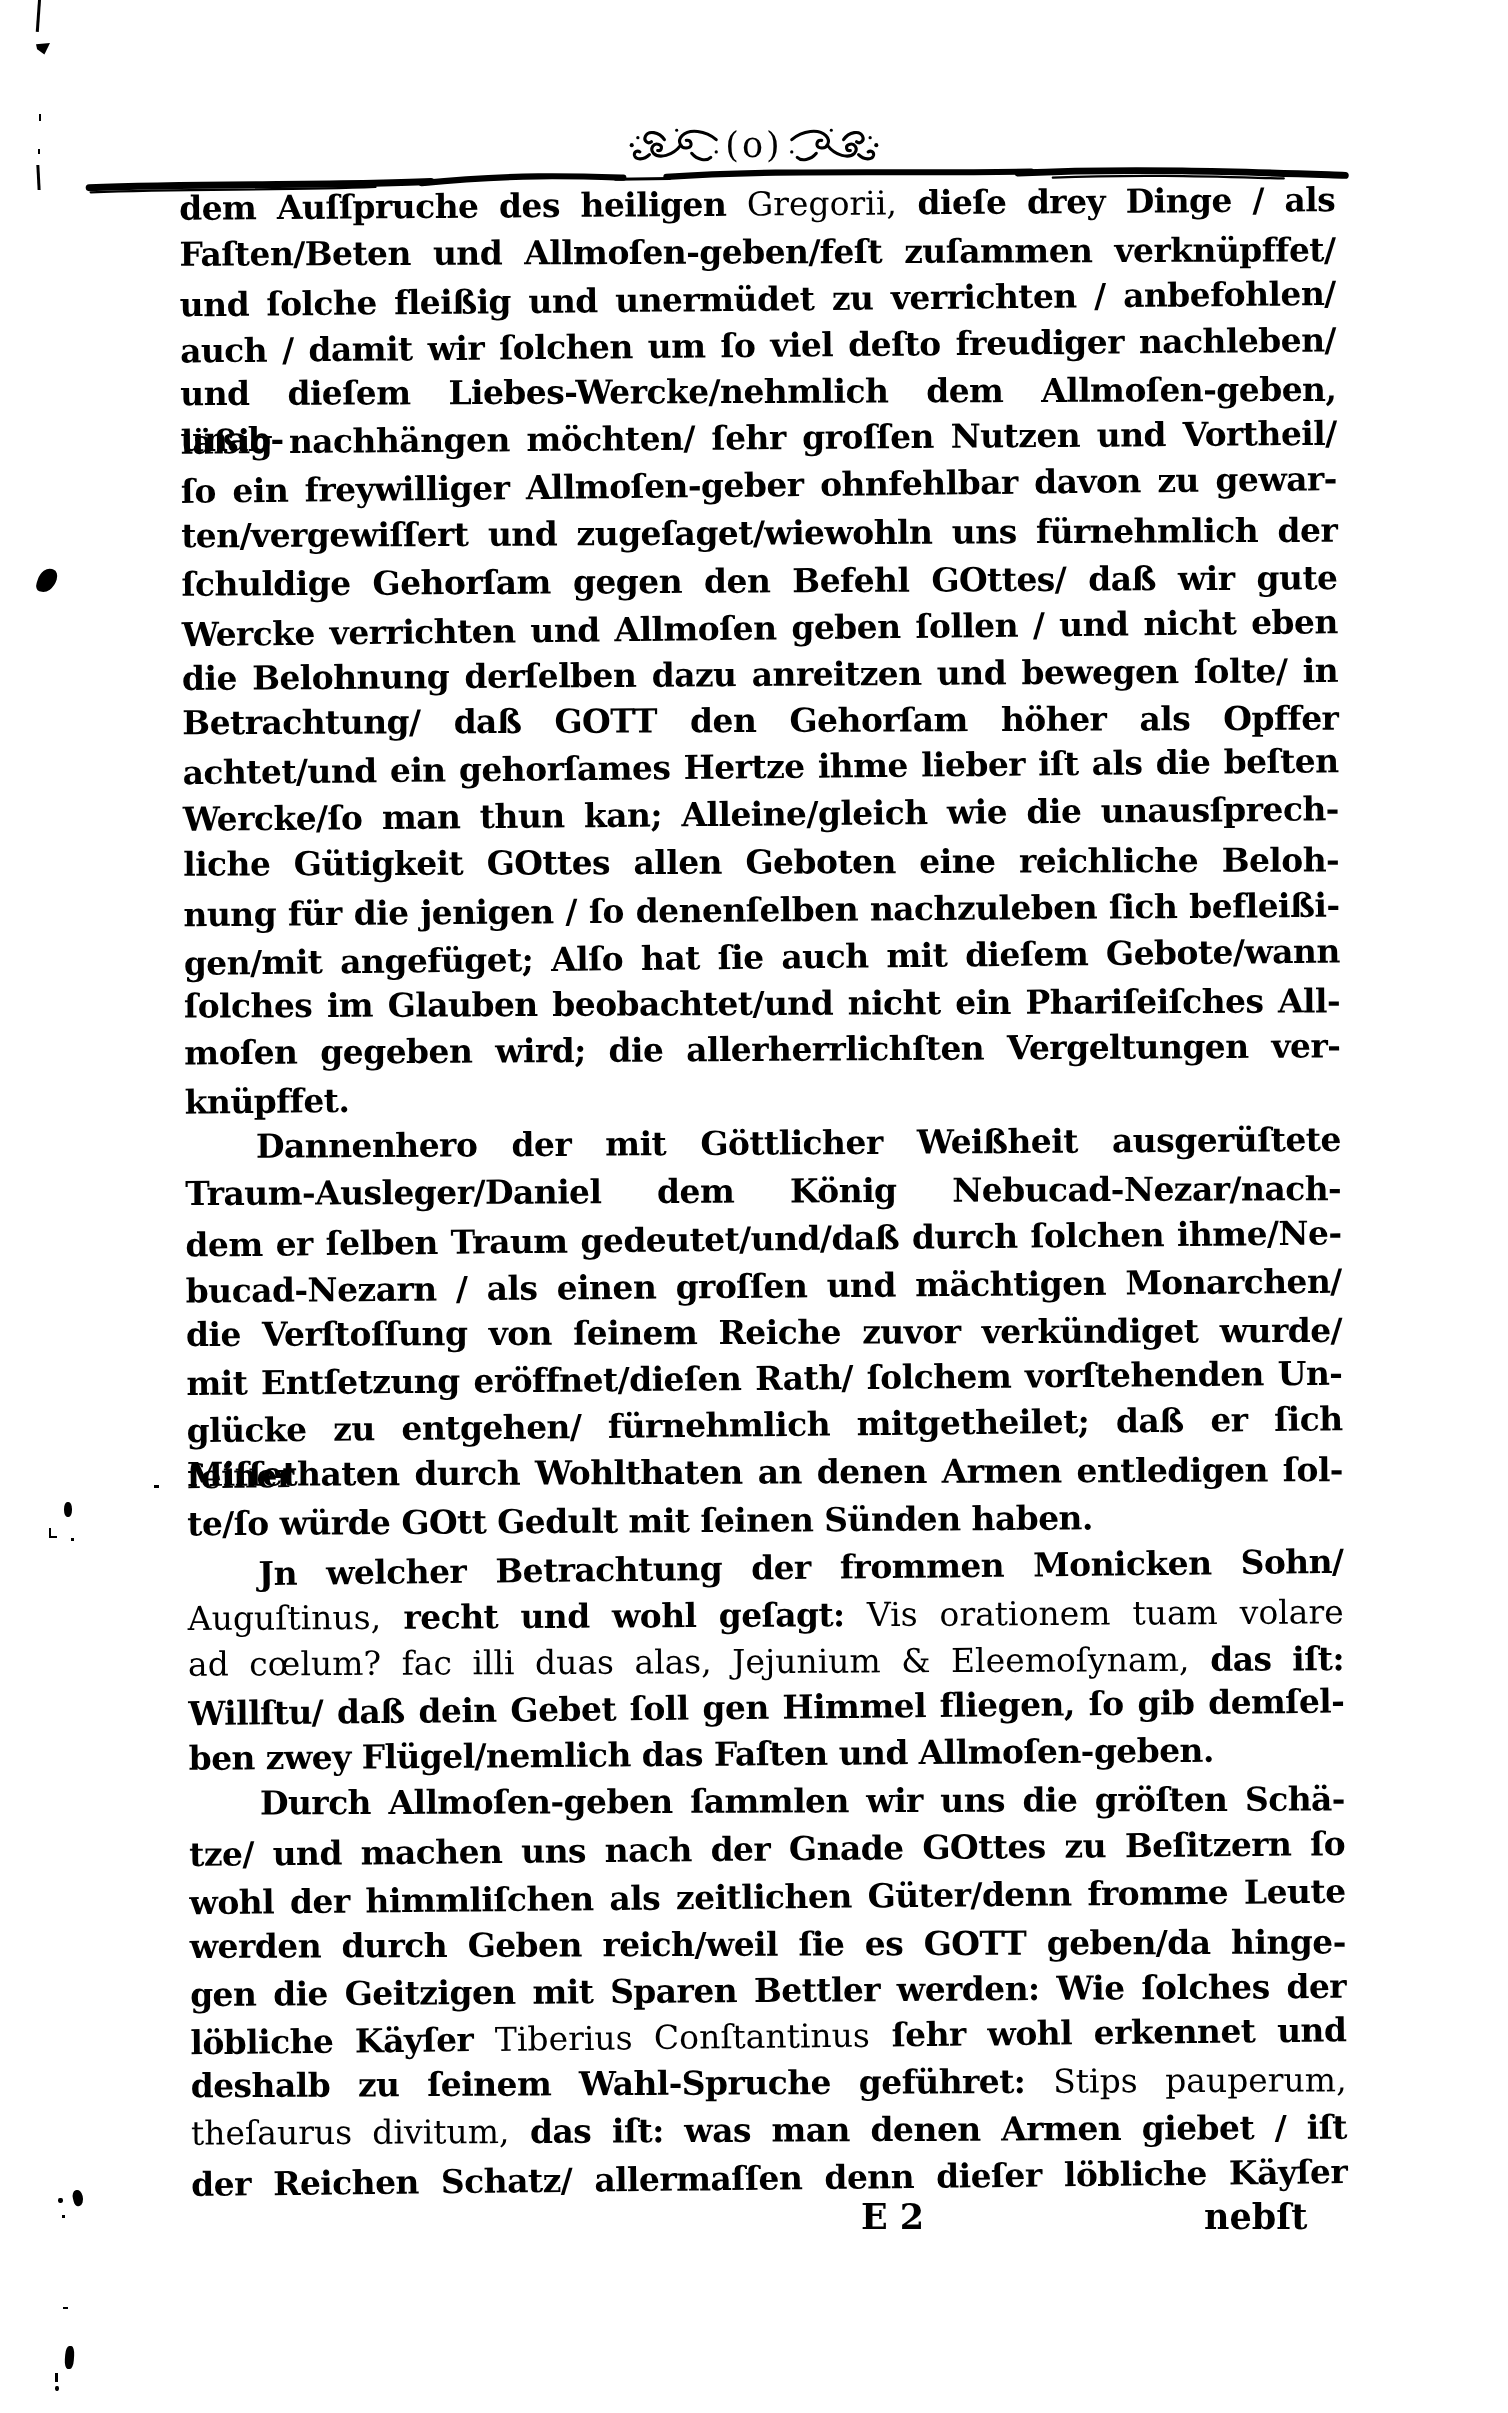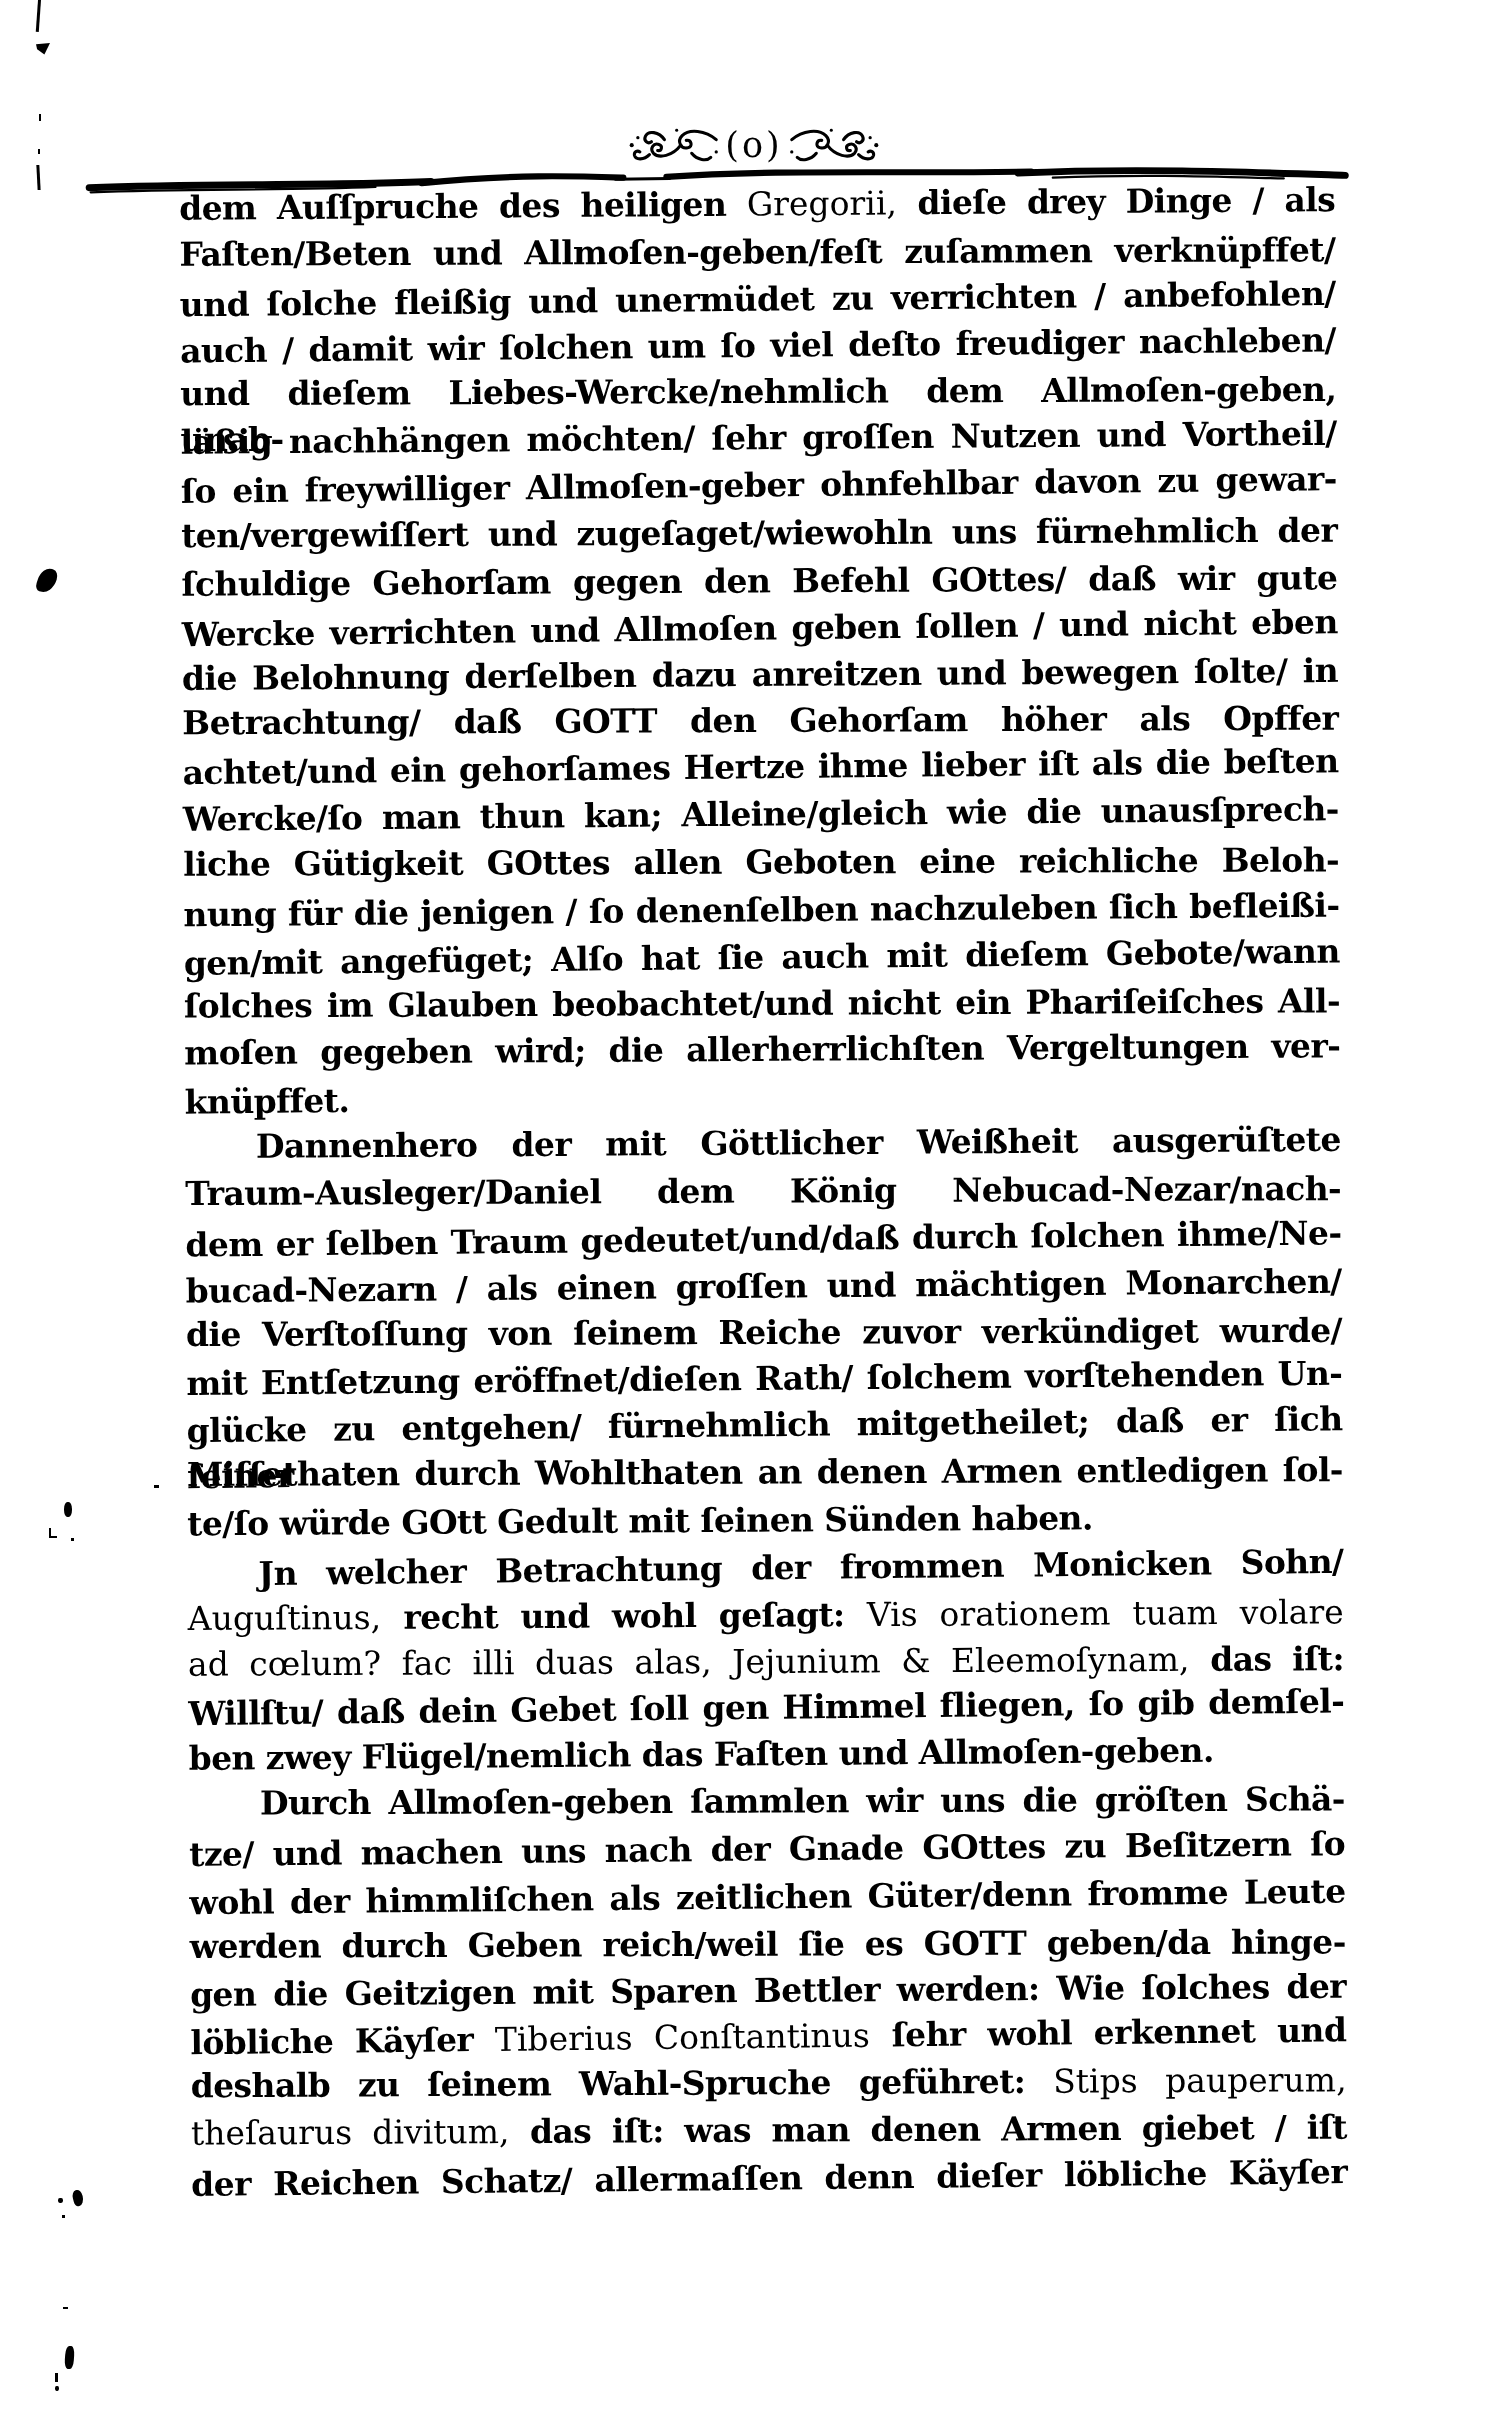--- a/index.html
+++ b/index.html
@@ -145,20 +145,24 @@
       <div class="line" style="transform: rotate(-0.191deg) translateY(0.1px);"><span class="frak">tze/ und machen uns nach der Gnade GOttes zu Beſitzern ſo</span></div>
       <div class="line" style="transform: rotate(-0.224deg) translateY(1px);"><span class="frak">wohl der himmliſchen als zeitlichen Güter/denn fromme Leute</span></div>
       <div class="line" style="transform: rotate(0.124deg) translateY(1.2px);"><span class="frak">werden durch Geben reich/weil ſie es GOTT geben/da hinge-</span></div>
       <div class="line" style="transform: rotate(-0.068deg) translateY(0.5px);"><span class="frak">gen die Geitzigen mit Sparen Bettler werden: Wie ſolches der</span></div>
       <div class="line" style="transform: rotate(-0.292deg) translateY(-0.6px);"><span class="frak">löbliche Käyſer </span><span class="latin">Tiberius Conſtantinus</span><span class="frak"> ſehr wohl erkennet und</span></div>
       <div class="line" style="transform: rotate(0.045deg) translateY(-1.2px);"><span class="frak">deshalb zu ſeinem Wahl-Spruche geführet:  </span><span class="latin">Stips pauperum,</span></div>
       <div class="line" style="transform: rotate(0.051deg) translateY(-0.8px);"><span class="latin">theſaurus divitum,</span><span class="frak"> das iſt: was man denen Armen giebet / iſt</span></div>
       <div class="line" style="transform: rotate(-0.289deg) translateY(0.2px);"><span class="frak">der Reichen Schatz/ allermaſſen denn dieſer löbliche Käyſer</span></div>
     </div>
 
+  <div class="footer">
+    <span class="signature">E 2</span>
+    <span class="catchword">nebſt</span>
+  </div>
 
   <div class="speck sp1"></div>
   <div class="speck sp2"></div>
   <div class="speck sp3"></div>
   <div class="speck sp4"></div>
   <div class="speck sp5"></div>
   <div class="speck sp6"></div>
   <div class="speck sp7"></div>
   <div class="speck sp8"></div>
   <div class="speck sp9"></div>

